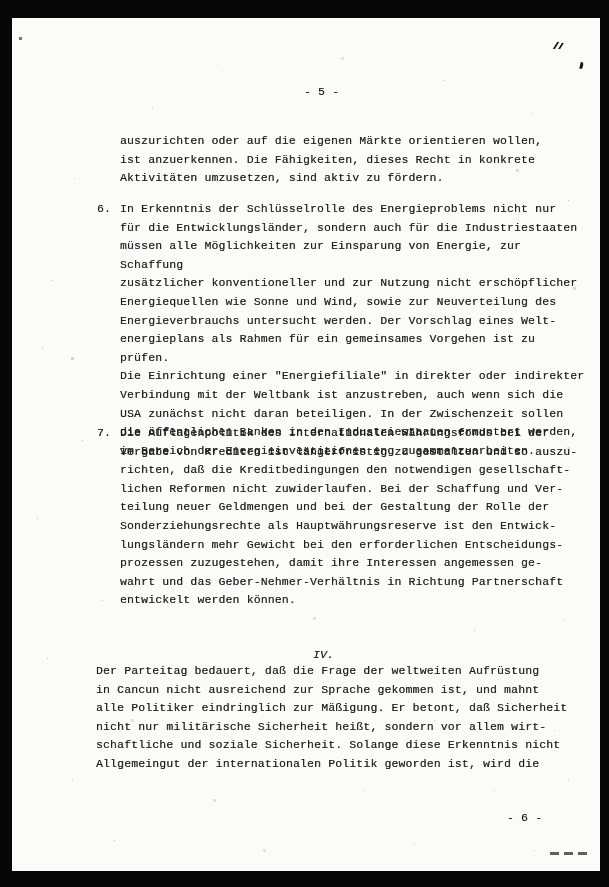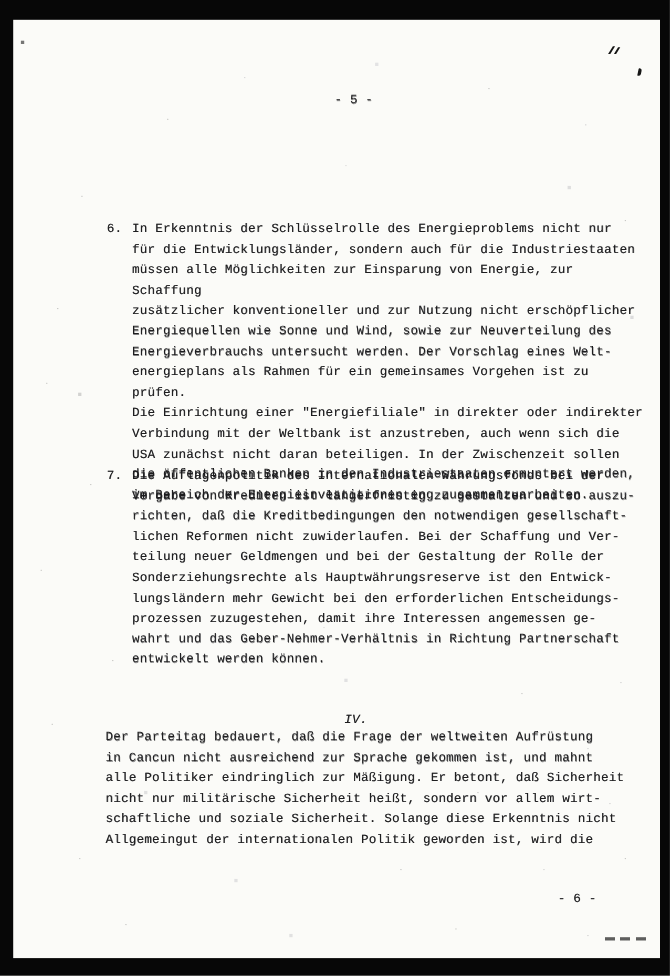--- a/index.html
+++ b/index.html
@@ -81,20 +81,23 @@
     opacity:.75;
   }
 </style>
 </head>
 <body>
 
 <div class="page">
 
   <div class="tw pageno-top">- 5 -</div>
 
+  <div class="tw intro">auszurichten oder auf die eigenen Märkte orientieren wollen,
+ist anzuerkennen. Die Fähigkeiten, dieses Recht in konkrete
+Aktivitäten umzusetzen, sind aktiv zu fördern.</div>
 
   <div class="item item-6">
     <span class="tw num" style="position:absolute;">6.</span>
     <div class="tw itext" style="position:relative;">In Erkenntnis der Schlüsselrolle des Energieproblems nicht nur
 für die Entwicklungsländer, sondern auch für die Industriestaaten
 müssen alle Möglichkeiten zur Einsparung von Energie, zur Schaffung
 zusätzlicher konventioneller und zur Nutzung nicht erschöpflicher
 Energiequellen wie Sonne und Wind, sowie zur Neuverteilung des
 Energieverbrauchs untersucht werden. Der Vorschlag eines Welt-
 energieplans als Rahmen für ein gemeinsames Vorgehen ist zu prüfen.

